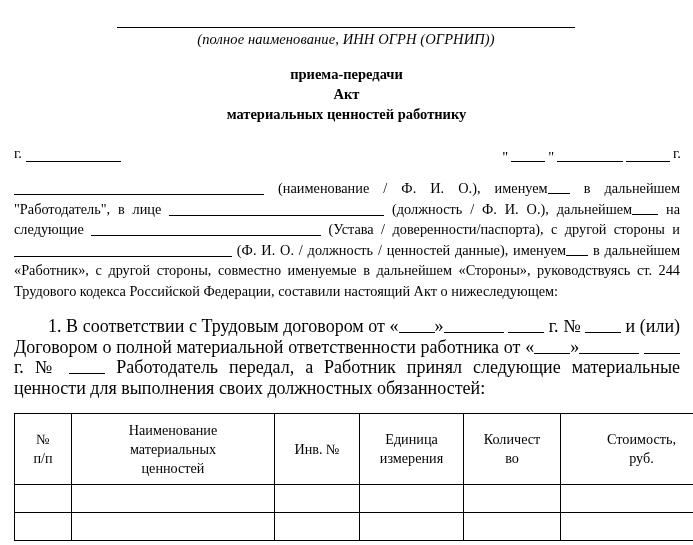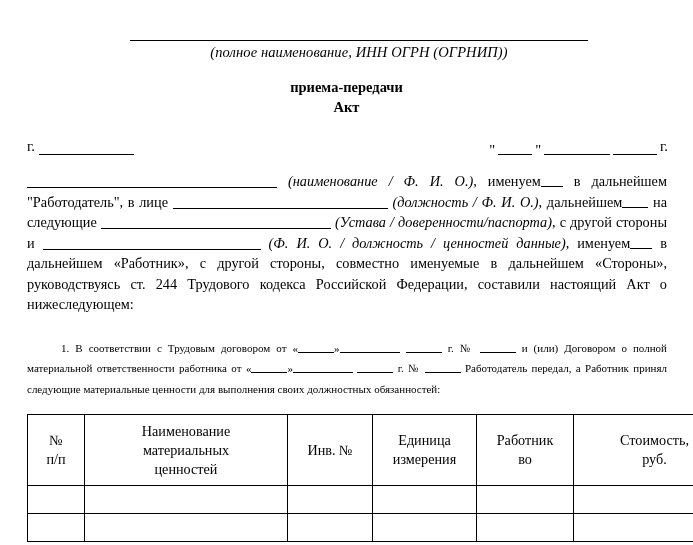--- a/index.html
+++ b/index.html
@@ -11,21 +11,21 @@
     width: 693px;
     height: 545px;
     overflow: hidden;
     font-family: "Liberation Serif", "DejaVu Serif", serif;
     color: #000000;
   }
   .page {
     position: relative;
     width: 693px;
     height: 545px;
-    padding: 13px;
+    padding: 0;
     box-sizing: border-box;
   }
 
   
   .header-block {
     padding-top: 27px;
   }
   .header-rule {
     width: 458px;
     margin-left: 117px;
@@ -74,34 +74,34 @@
   
   .body-block {
     margin-top: 16px;
     padding: 0 13px 0 14px;
     font-size: 14.3px;
     line-height: 20.5px;
     text-align: justify;
     text-justify: inter-word;
   }
   .body-block p { margin: 0; }
-  .it { font-style: italic; }
+  .it { }
   .fill-a { display:inline-block; border-bottom: 1.3px solid #000; width: 250px; height: 13px; vertical-align: -2px; }
   .fill-b { display:inline-block; border-bottom: 1.3px solid #000; width: 215px; height: 13px; vertical-align: -2px; }
   .fill-c { display:inline-block; border-bottom: 1.3px solid #000; width: 230px; height: 13px; vertical-align: -2px; }
   .fill-d { display:inline-block; border-bottom: 1.3px solid #000; width: 218px; height: 13px; vertical-align: -2px; }
   .blank-xs { display:inline-block; border-bottom: 1.3px solid #000; width: 22px; height: 11px; vertical-align: -1px; }
   .blank-sm { display:inline-block; border-bottom: 1.3px solid #000; width: 26px; height: 11px; vertical-align: -1px; }
   .blank-md { display:inline-block; border-bottom: 1.3px solid #000; width: 60px; height: 11px; vertical-align: -1px; }
   .blank-lg { display:inline-block; border-bottom: 1.3px solid #000; width: 36px; height: 11px; vertical-align: -1px; }
 
   .clause-block {
-    margin-top: 23px;
+    margin-top: 15px;
     padding: 0 13px 0 14px;
-    font-size: 11px;
+    font-size: 18px;
     line-height: 20.5px;
     text-align: justify;
     text-justify: inter-word;
   }
   .clause-block p { margin: 0; text-indent: 34px; }
 
   
   .table-wrap {
     margin-top: 15px;
     padding: 0 13px 0 14px;
@@ -140,20 +140,21 @@
 <div class="page">
 
   <div class="header-block">
     <div class="header-rule"></div>
     <div class="header-caption">(полное наименование, ИНН ОГРН (ОГРНИП))</div>
   </div>
 
   <div class="title-block">
     <div>приема-передачи</div>
     <div>Акт</div>
+    <div>материальных ценностей работнику</div>
   </div>
 
   <div class="citydate">
     <span class="city">
       <span>г.</span>
       <span class="ul-city"></span>
     </span>
     <span class="datefield">
       <span class="qmark">"</span>
       <span class="ul-s"></span>
@@ -193,21 +194,21 @@
             <span>Наименование</span><br>
             <span>материальных</span><br>
             <span>ценностей</span>
           </th>
           <th class="col3">Инв. №</th>
           <th class="col4">
             <span>Единица</span><br>
             <span>измерения</span>
           </th>
           <th class="col5">
-            <span>Работник</span><br>
+            <span>Количест</span><br>
             <span>во</span>
           </th>
           <th class="col6">
             <span>Стоимость,</span><br>
             <span>руб.</span>
           </th>
         </tr>
       </thead>
       <tbody>
         <tr>

